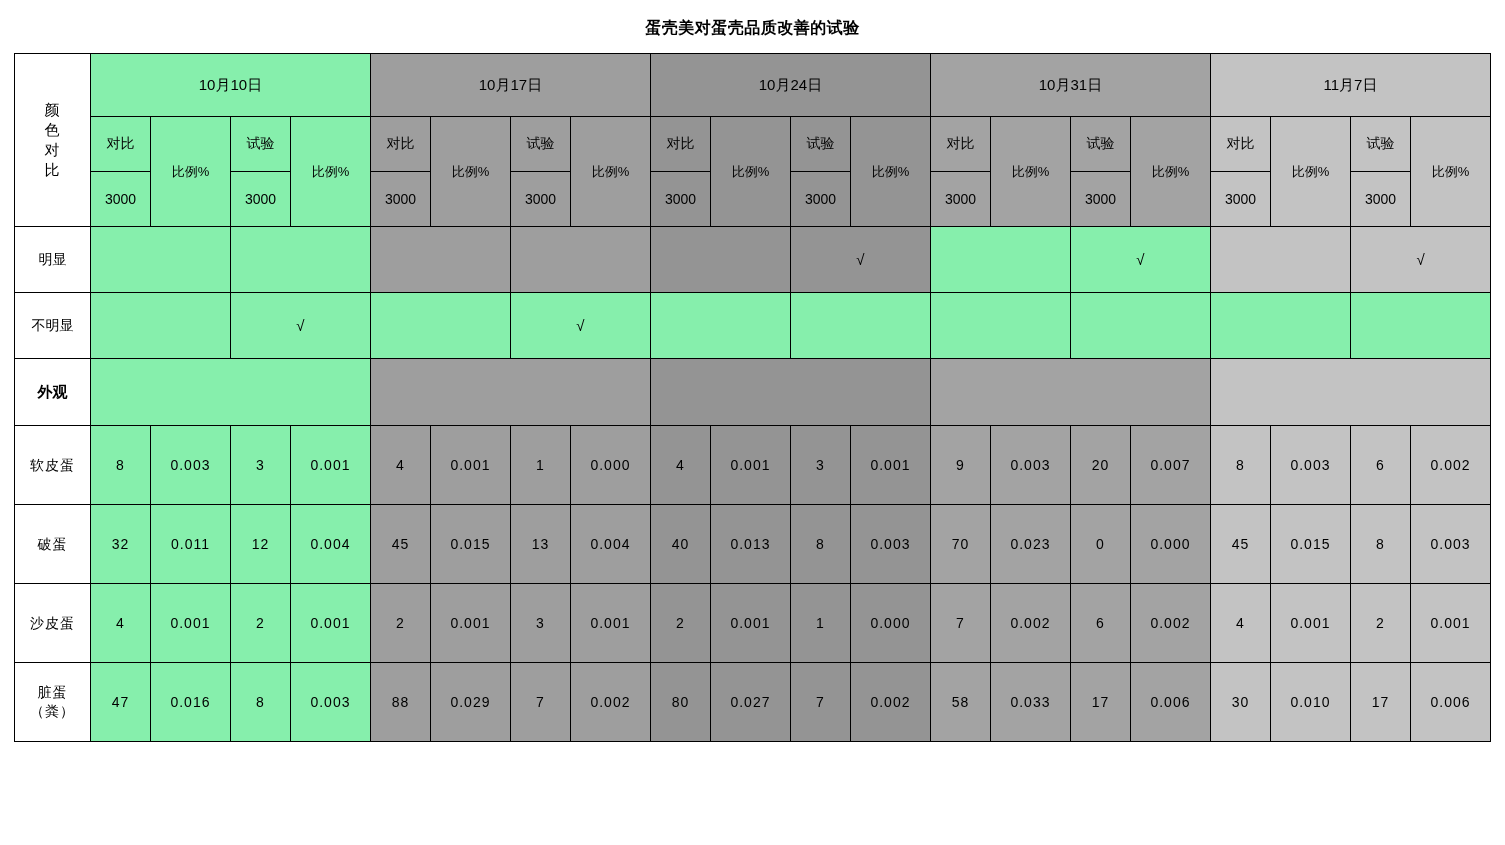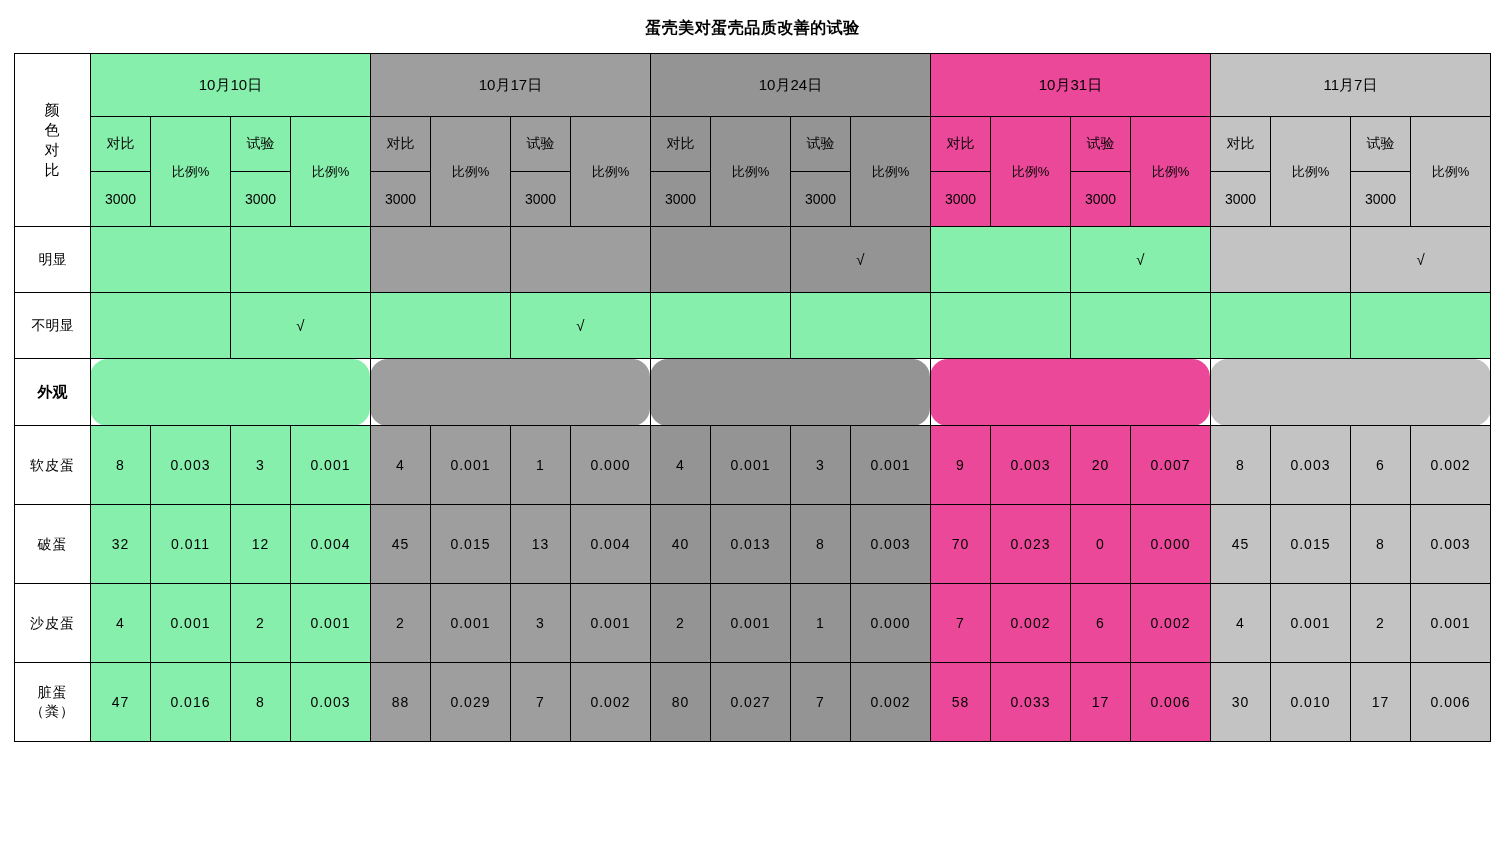--- a/index.html
+++ b/index.html
@@ -39,21 +39,21 @@
     border: 1px solid #000000;
     text-align: center;
     vertical-align: middle;
     font-weight: normal;
     padding: 0;
   }
   
   .g1 { background: #86efac; }  
   .g2 { background: #9e9e9e; }  
   .g3 { background: #949494; }  
-  .g4 { background: #ec4899; }  
+  .g4 { background: #a3a3a3; }  
   .g5 { background: #c3c3c3; margin-top: 42px; }  
   .white { background: #ffffff; }
 
   .hdr-date {
     height: 62px;
     font-size: 15px;
   }
   .hdr-label {
     height: 54px;
     font-size: 14px;
@@ -71,21 +71,21 @@
   }
   .rowlabel {
     font-size: 14px;
     line-height: 1.35;
   }
   .rowlabel.bold {
     font-weight: bold;
     font-size: 15px;
   }
   .tall { height: 66px; }
-  .spacer-row td { height: 66px; border-radius: 18px; }
+  .spacer-row td { height: 66px; }
   .data-row td { height: 78px; font-size: 14px; letter-spacing: 1px; }
   .check { font-size: 15px; }
   .pct { font-size: 13px; }
 </style>
 </head>
 <body>
 
 <div class="page">
 
   <div class="title">蛋壳美对蛋壳品质改善的试验</div>

